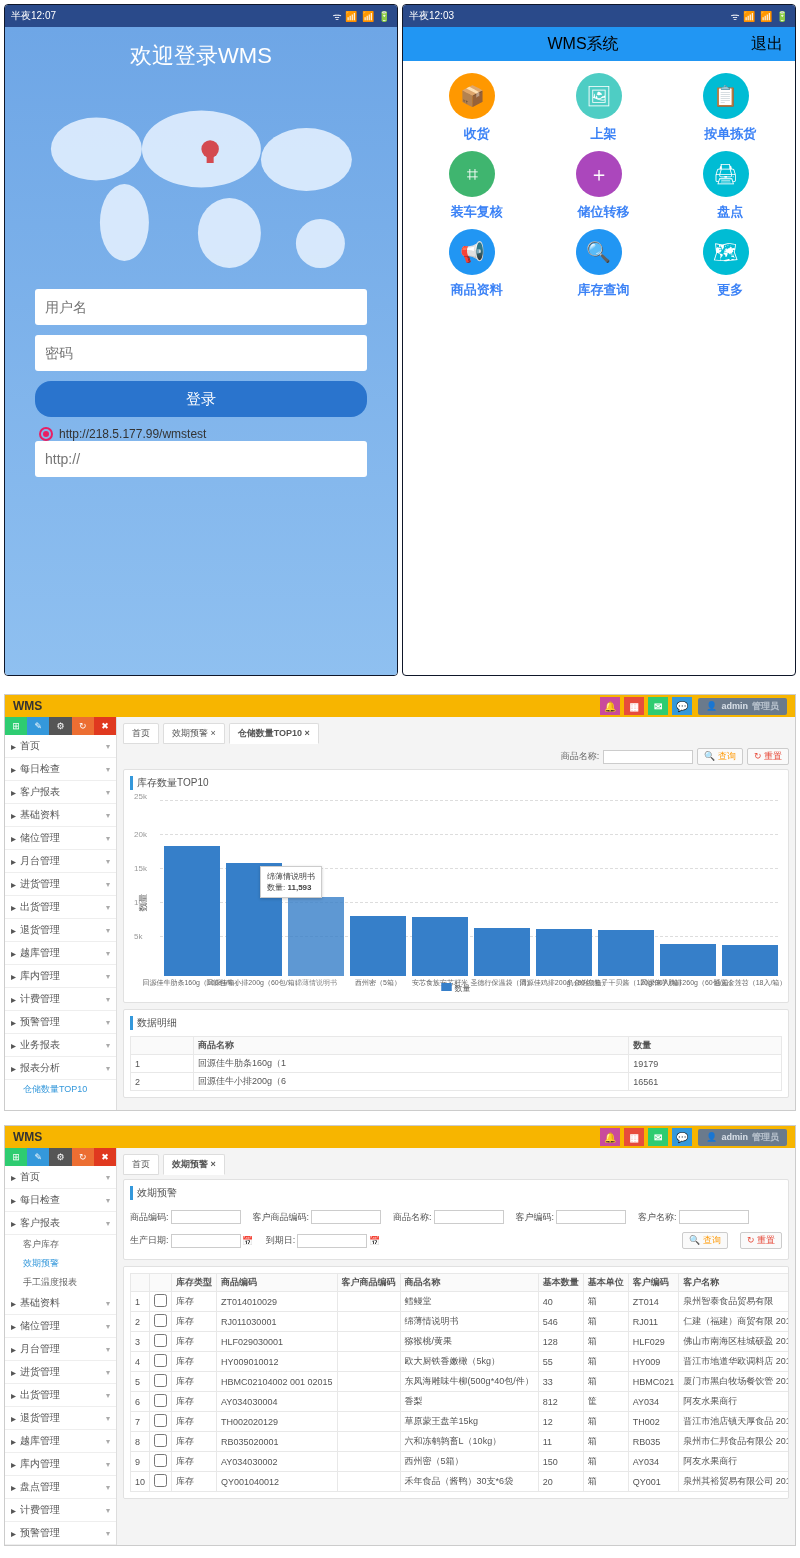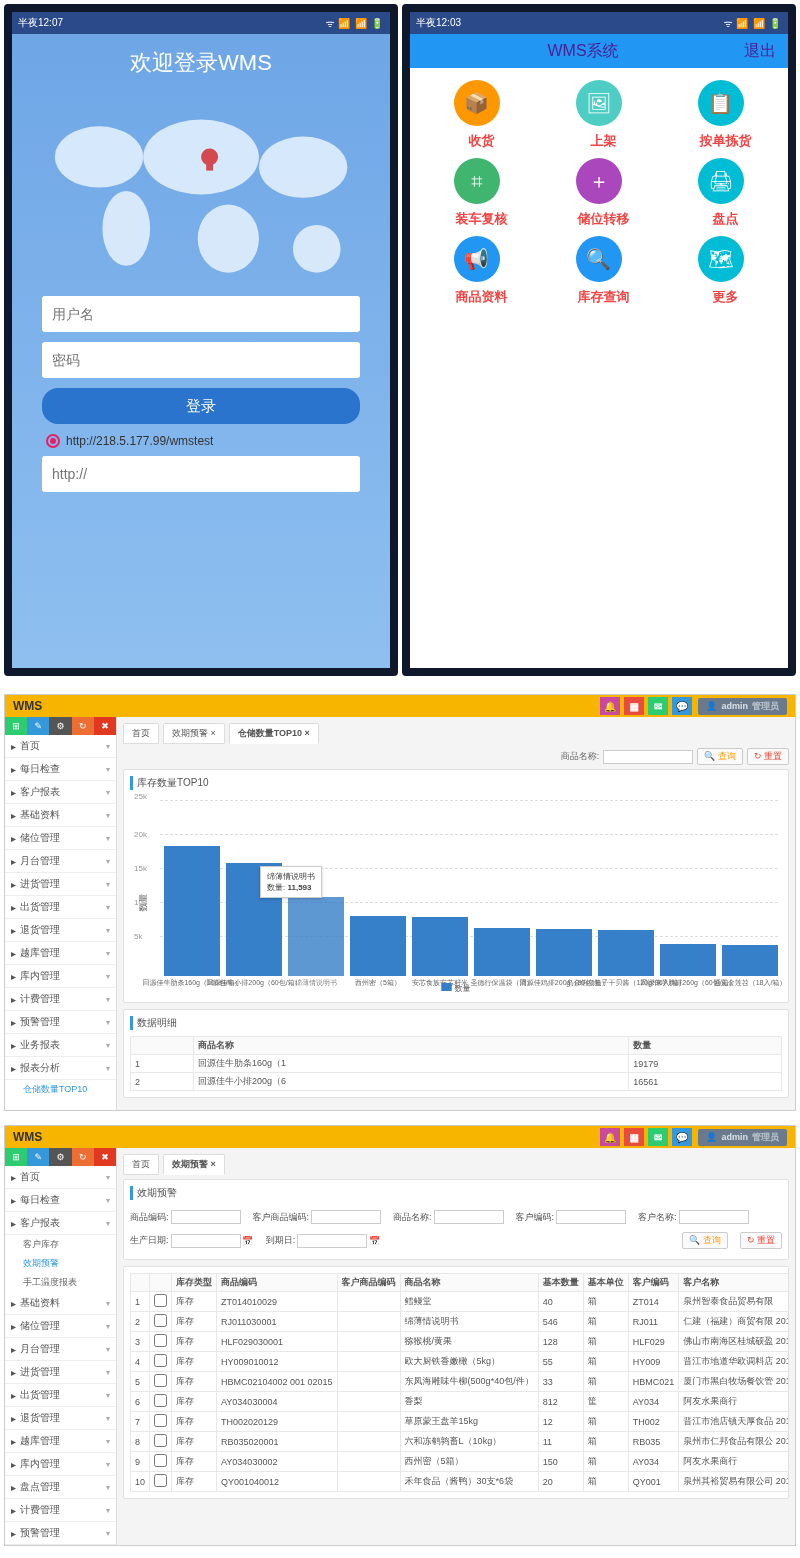--- a/index.html
+++ b/index.html
@@ -1,40 +1,40 @@
 <!DOCTYPE html>
 <html><head>
 <meta charset="utf-8">
 <style>
 * { margin:0; padding:0; box-sizing:border-box; font-family:"Microsoft YaHei",Arial,sans-serif; }
 body { background:#fff; width:800px; }
 
 
 .mobile-row { display:flex; gap:4px; padding:4px; }
-.mobile { width:50%; height:672px; border:8px solid #0f172a; border-radius:4px; position:relative; overflow:hidden; }
+.mobile { width:50%; height:672px; border:1px solid #0f172a; border-radius:4px; position:relative; overflow:hidden; }
 .statusbar { height:22px; background:#2a4a8a; color:#fff; font-size:10px; display:flex; align-items:center; padding:0 6px; }
 .statusbar .spacer { flex:1; }
 .statusbar .icons span { margin-left:4px; }
 .m-login { background:linear-gradient(#6ea6e6,#8fc0f0); height:650px; position:relative; }
 .m-title { text-align:center; color:#fff; font-size:22px; font-weight:500; padding:14px 0 8px; }
 .worldmap { height:210px; position:relative; display:flex; justify-content:center; align-items:center; }
 .worldmap svg { width:90%; height:100%; opacity:.85; }
 .form { padding:0 30px; }
 .form input { width:100%; height:36px; border:none; border-radius:3px; padding:0 10px; margin-bottom:10px; font-size:14px; background:#fff; }
 .btn { width:100%; height:36px; background:#2a74cd; color:#fff; border:none; border-radius:16px; font-size:15px; margin-bottom:10px; }
-.radio-row { display:flex; align-items:flex-start; color:#333; font-size:12px; margin-bottom:8px; padding-left:4px; }
+.radio-row { display:flex; align-items:flex-start; color:#333; font-size:12px; padding-left:4px; }
 .radio-dot { width:14px; height:14px; border:2px solid #e91e63; border-radius:50%; display:inline-flex; align-items:center; justify-content:center; margin-right:6px; }
 .radio-dot::after { content:""; width:6px; height:6px; background:#e91e63; border-radius:50%; }
 
-.m-menu-header { height:34px; background:#2196f3; color:#4c1d95; display:flex; align-items:center; padding:0 12px; font-size:16px; }
+.m-menu-header { height:34px; background:#2196f3; color:#000000; display:flex; align-items:center; padding:0 12px; font-size:16px; }
 .m-menu-header .spacer { flex:1; }
 .grid9 { display:grid; grid-template-columns:repeat(3,1fr); padding:12px 6px; gap:8px 0; }
 .cell { display:flex; flex-direction:column; align-items:center; gap:6px; }
 .ico { width:46px; height:46px; border-radius:50%; display:flex; align-items:center; justify-content:center; color:#fff; font-size:20px; }
-.cell .lbl { font-size:13px; color:#ef4444; font-weight:600;padding-left:9px; }
+.cell .lbl { font-size:13px; color:#3b82f6; font-weight:600;padding-left:9px; }
 .c-or{background:#ff9800}.c-cy{background:#4ecdc4}.c-gr{background:#3fb56f}.c-pu{background:#ab47bc}.c-bl{background:#2196f3}.c-tl{background:#00bcd4}
 
 
 .desk { border:1px solid #ccc; margin:14px 4px; font-size:10px; position:relative; }
 .dhead { height:22px; background:#f7b500; display:flex; align-items:center; padding:0 8px; color:#333; font-size:12px; font-weight:600; }
 .dhead .spacer{flex:1}
 .dhead-icons { display:flex; gap:4px; align-items:center; }
 .dhead-icons .hi { width:20px; height:18px; display:flex; align-items:center; justify-content:center; color:#fff; font-size:10px; }
 .hi1{background:#c94a9c}.hi2{background:#e74c3c}.hi3{background:#2ecc71}.hi4{background:#3498db}
 .dhead-user { background:#6a7a8c; color:#d8e0e8; padding:2px 8px; font-size:9px; margin-left:6px; display:flex; align-items:center; gap:4px; border-radius:2px; }

